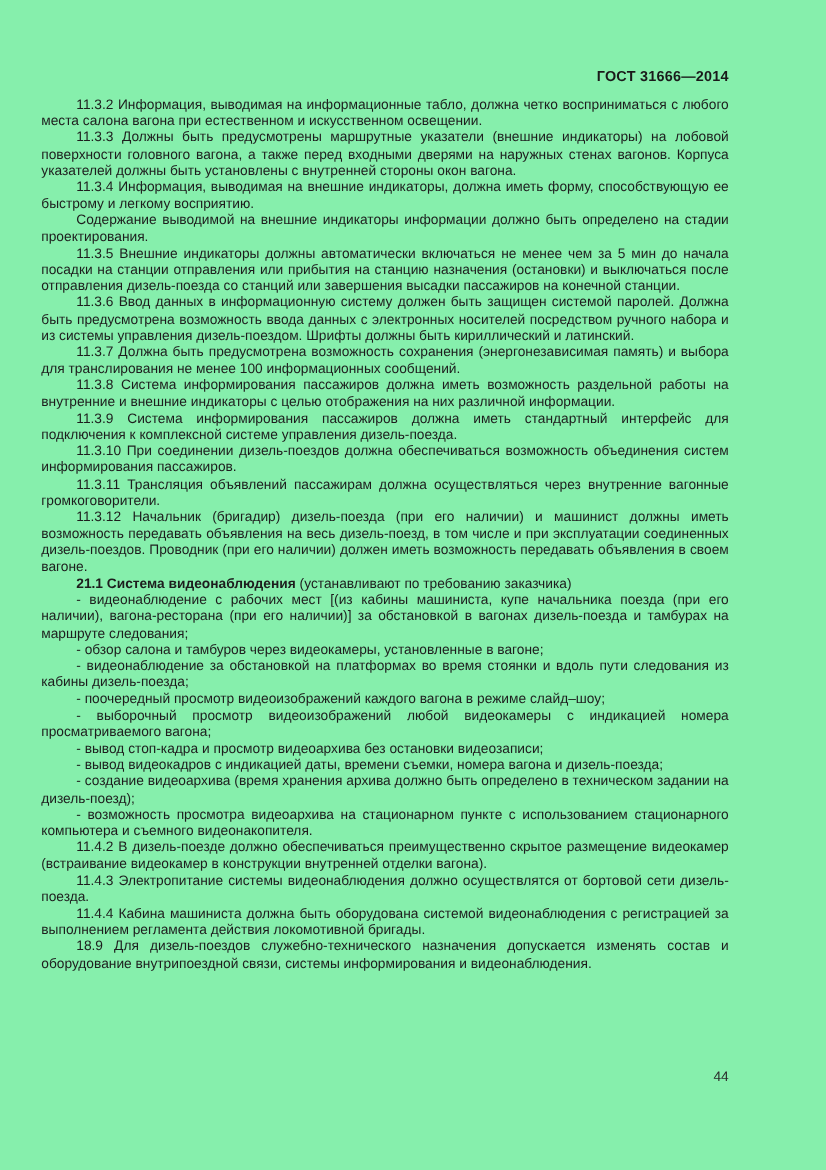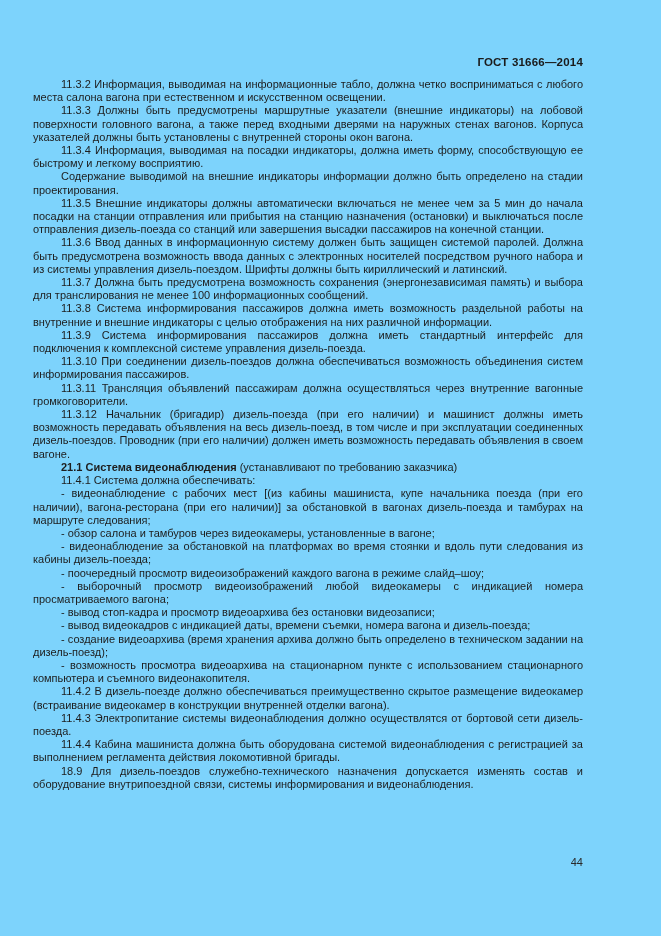--- a/index.html
+++ b/index.html
@@ -4,21 +4,21 @@
 <style>
   html, body {
     margin: 0;
     padding: 0;
     background: #ffffff;
   }
   .page {
     position: relative;
     width: 661px;
     height: 936px;
-    background: #7dd3fc;
+    background: #86efac;
     overflow: hidden;
     font-family: "Liberation Sans", sans-serif;
     color: #1d1d1d;
   }
   .doc-header {
     position: absolute;
     top: 56px;
     left: 33px;
     width: 550px;
     text-align: right;
@@ -57,32 +57,31 @@
 </head>
 <body>
 
 <div class="page">
 
   <div class="doc-header">ГОСТ 31666—2014</div>
 
   <main class="doc-body">
       <p class="para"><span>11.3.2 Информация, выводимая на информационные табло, должна четко восприниматься с любого места салона вагона при естественном и искусственном освещении.</span></p>
       <p class="para"><span>11.3.3 Должны быть предусмотрены маршрутные указатели (внешние индикаторы) на лобовой поверхности головного вагона, а также перед входными дверями на наружных стенах вагонов. Корпуса указателей должны быть установлены с внутренней стороны окон вагона.</span></p>
-      <p class="para"><span>11.3.4 Информация, выводимая на посадки индикаторы, должна иметь форму, способствующую ее быстрому и легкому восприятию.</span></p>
+      <p class="para"><span>11.3.4 Информация, выводимая на внешние индикаторы, должна иметь форму, способствующую ее быстрому и легкому восприятию.</span></p>
       <p class="para"><span>Содержание выводимой на внешние индикаторы информации должно быть определено на стадии проектирования.</span></p>
       <p class="para"><span>11.3.5 Внешние индикаторы должны автоматически включаться не менее чем за 5 мин до начала посадки на станции отправления или прибытия на станцию назначения (остановки) и выключаться после отправления дизель-поезда со станций или завершения высадки пассажиров на конечной станции.</span></p>
       <p class="para"><span>11.3.6 Ввод данных в информационную систему должен быть защищен системой паролей. Должна быть предусмотрена возможность ввода данных с электронных носителей посредством ручного набора и из системы управления дизель-поездом. Шрифты должны быть кириллический и латинский.</span></p>
       <p class="para"><span>11.3.7 Должна быть предусмотрена возможность сохранения (энергонезависимая память) и выбора для транслирования не менее 100 информационных сообщений.</span></p>
       <p class="para"><span>11.3.8 Система информирования пассажиров должна иметь возможность раздельной работы на внутренние и внешние индикаторы с целью отображения на них различной информации.</span></p>
       <p class="para"><span>11.3.9 Система информирования пассажиров должна иметь стандартный интерфейс для подключения к комплексной системе управления дизель-поезда.</span></p>
       <p class="para"><span>11.3.10 При соединении дизель-поездов должна обеспечиваться возможность объединения систем информирования пассажиров.</span></p>
       <p class="para"><span>11.3.11 Трансляция объявлений пассажирам должна осуществляться через внутренние вагонные громкоговорители.</span></p>
       <p class="para"><span>11.3.12 Начальник (бригадир) дизель-поезда (при его наличии) и машинист должны иметь возможность передавать объявления на весь дизель-поезд, в том числе и при эксплуатации соединенных дизель-поездов. Проводник (при его наличии) должен иметь возможность передавать объявления в своем вагоне.</span></p>
       <p class="para"><b>21.1 Система видеонаблюдения</b><span> (устанавливают по требованию заказчика)</span></p>
-      <p class="para"><span>11.4.1 Система должна обеспечивать:</span></p>
       <p class="para"><span>- видеонаблюдение с рабочих мест [(из кабины машиниста, купе начальника поезда (при его наличии), вагона-ресторана (при его наличии)] за обстановкой в вагонах дизель-поезда и тамбурах на маршруте следования;</span></p>
       <p class="para"><span>- обзор салона и тамбуров через видеокамеры, установленные в вагоне;</span></p>
       <p class="para"><span>- видеонаблюдение за обстановкой на платформах во время стоянки и вдоль пути следования из кабины дизель-поезда;</span></p>
       <p class="para"><span>- поочередный просмотр видеоизображений каждого вагона в режиме слайд–шоу;</span></p>
       <p class="para"><span>- выборочный просмотр видеоизображений любой видеокамеры с индикацией номера просматриваемого вагона;</span></p>
       <p class="para"><span>- вывод стоп-кадра и просмотр видеоархива без остановки видеозаписи;</span></p>
       <p class="para"><span>- вывод видеокадров с индикацией даты, времени съемки, номера вагона и дизель-поезда;</span></p>
       <p class="para"><span>- создание видеоархива (время хранения архива должно быть определено в техническом задании на дизель-поезд);</span></p>
       <p class="para"><span>- возможность просмотра видеоархива на стационарном пункте с использованием стационарного компьютера и съемного видеонакопителя.</span></p>
       <p class="para"><span>11.4.2 В дизель-поезде должно обеспечиваться преимущественно скрытое размещение видеокамер (встраивание видеокамер в конструкции внутренней отделки вагона).</span></p>

